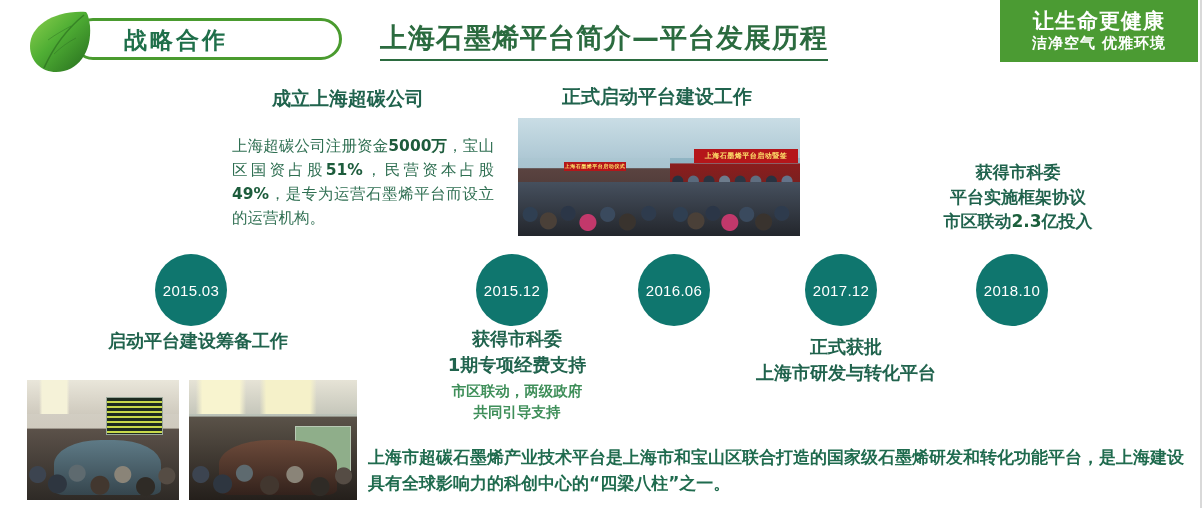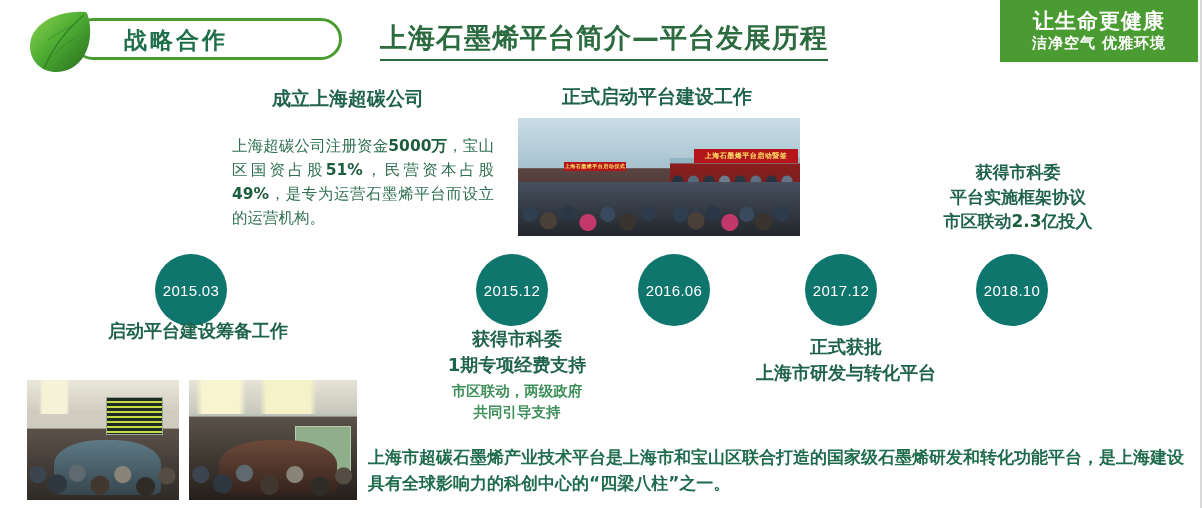--- a/index.html
+++ b/index.html
@@ -369,21 +369,21 @@
     <div>平台实施框架协议</div>
     <div><span>市区联动</span><span class="rb-em">2.3</span><span>亿投入</span></div>
   </div>
 
   <div class="tl-circle" style="left:155px; top:254px;">2015.03</div>
   <div class="tl-circle" style="left:476px; top:254px;">2015.12</div>
   <div class="tl-circle" style="left:638px; top:254px;">2016.06</div>
   <div class="tl-circle" style="left:805px; top:254px;">2017.12</div>
   <div class="tl-circle" style="left:976px; top:254px;">2018.10</div>
 
-  <div class="ms-cap ms-main" style="left:58px; top:318px; width:280px;">启动平台建设筹备工作</div>
+  <div class="ms-cap ms-main" style="left:58px; top:328px; width:280px;">启动平台建设筹备工作</div>
 
   <div class="ms-cap" style="left:402px; top:326px; width:230px;">
     <div class="ms-main">获得市科委</div>
     <div class="ms-main"><span>1</span><span>期专项经费支持</span></div>
     <div class="ms-sub" style="margin-top:4px;">市区联动，两级政府</div>
     <div class="ms-sub">共同引导支持</div>
   </div>
 
   <div class="ms-cap" style="left:716px; top:334px; width:260px;">
     <div class="ms-main">正式获批</div>

